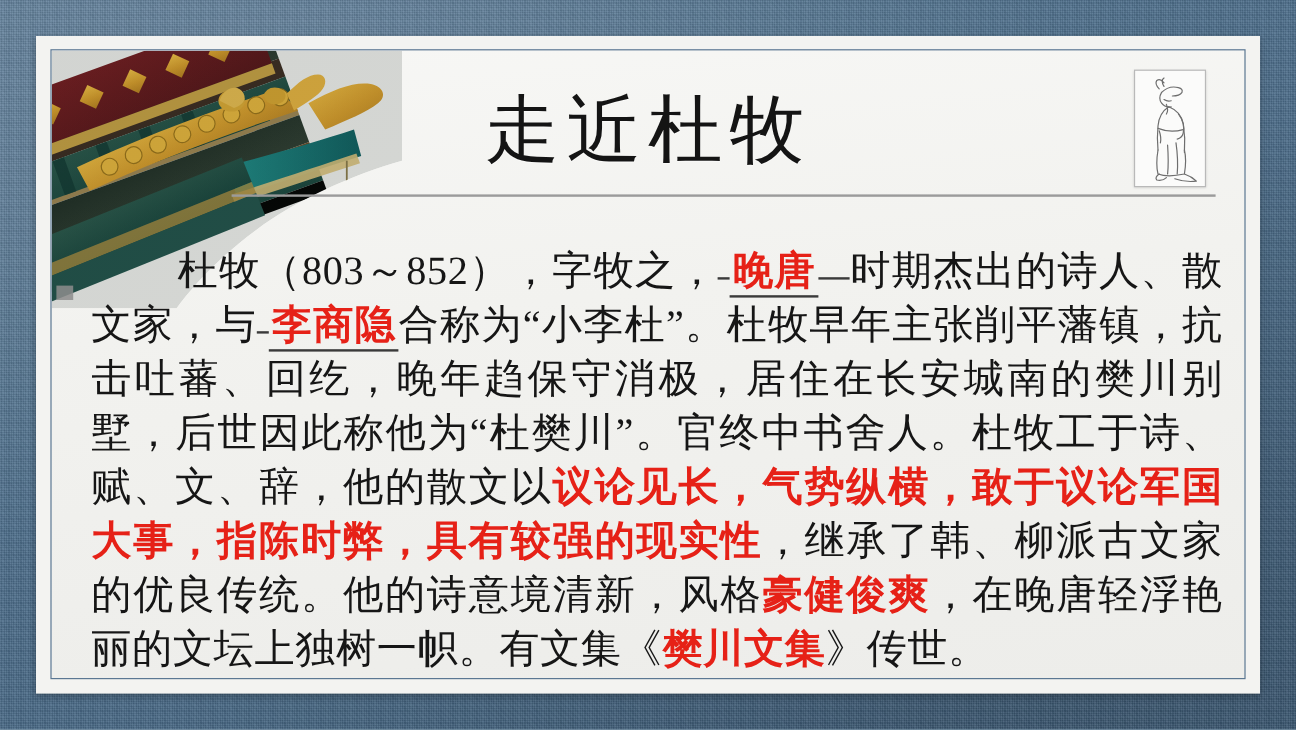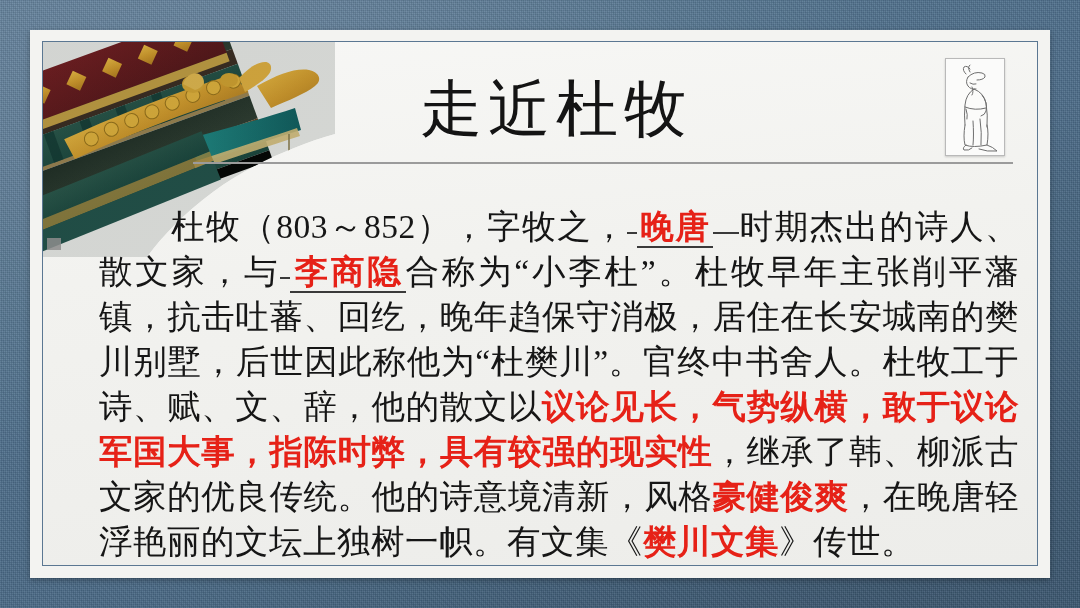--- a/index.html
+++ b/index.html
@@ -79,21 +79,20 @@
     left: 0;
     top: 30px;
     width: 100%;
     text-align: center;
     font-family: "Liberation Serif", "DejaVu Serif", serif;
     font-size: 62px;
     line-height: 74px;
     letter-spacing: 6px;
     color: #141414;
     text-shadow: 0 1px 0 rgba(255,255,255,.5);
-    padding-left: 16px;
   }
   .title-rule {
     position: absolute;
     left: 150px;
     right: 24px;
     top: 120px;
     height: 0;
     border-top: 2px solid #9b9b9b;
   }
 
@@ -107,21 +106,21 @@
     background: #f6f6f4;
     border: 1px solid #b9b9b9;
     box-shadow: 0 1px 2px rgba(0,0,0,.18);
     overflow: hidden;
   }
   .portrait svg { display:block; }
 
   
   .body-text {
     position: absolute;
-    left: 56px;
+    left: 33px;
     right: 18px;
     top: 128px;
     font-family: "Liberation Serif", "DejaVu Serif", serif;
     font-size: 33.5px;
     line-height: 45px;
     color: #161616;
     text-align: justify;
     text-align-last: left;
     text-indent: 72px;
     letter-spacing: .5px;

